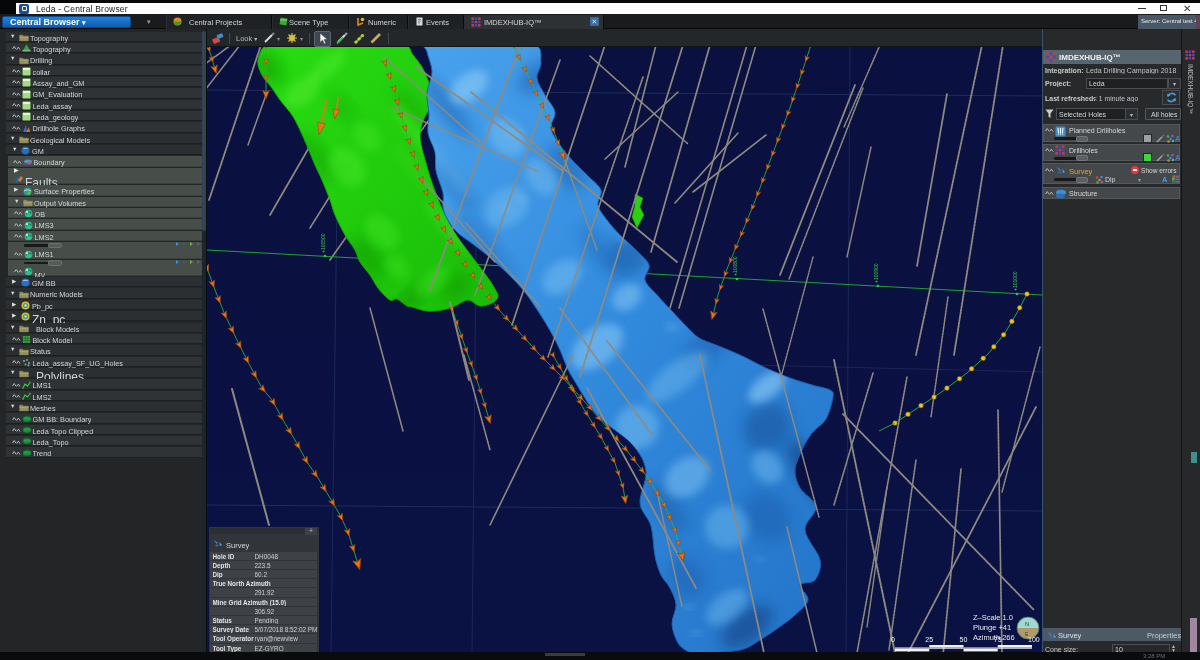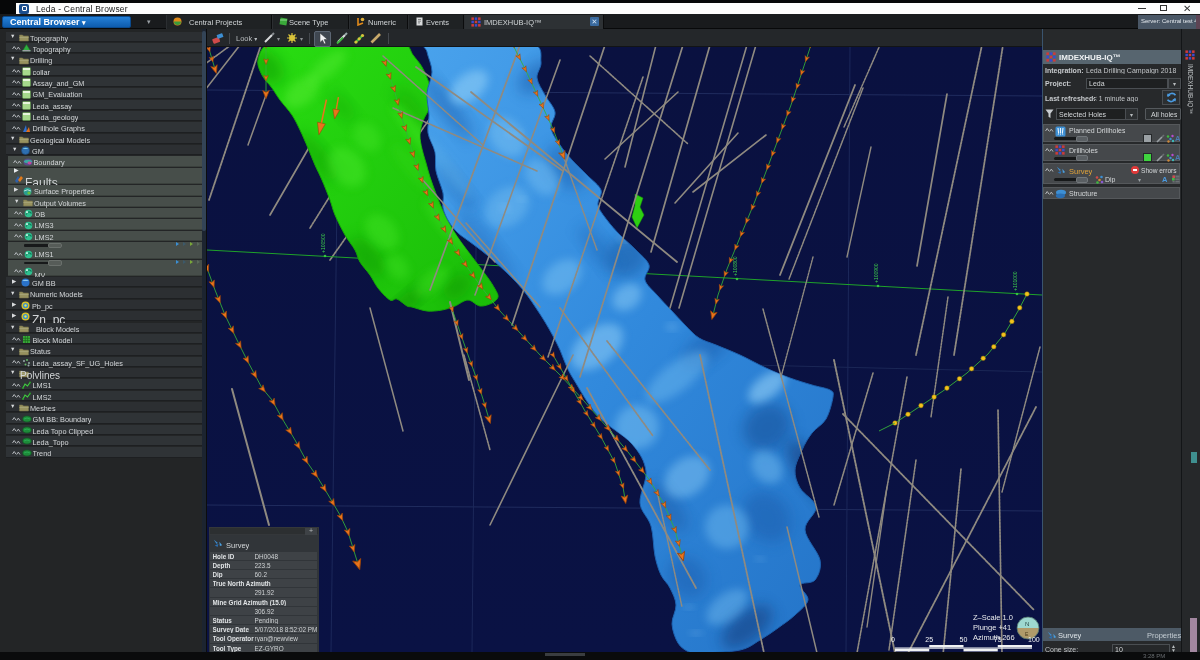--- a/index.html
+++ b/index.html
@@ -428,21 +428,21 @@
     </div>
     <div class="abs tt" style="left:32.5px;top:358.6px;font-size:7.3px;color:#d2d5d7">Leda_assay_SF_UG_Holes</div>
     <div class="abs" style="left:6px;top:367.9px;width:196px;height:10.4px;background:#2c2f32;border-bottom:1px solid #1d1f21"></div>
     <div class="abs" style="left:10px;top:370.1px;font-size:5.5px;color:#d8dadc;line-height:5px">▼</div>
     <div class="abs" style="left:19px;top:369.2px">
       <svg width="10" height="9" viewBox="0 0 10 9" style="">
         <path d="M0.5,2 L3.5,2 L4.5,3 L9.5,3 L9.5,8 L0.5,8 Z" fill="#97925f" stroke="#75714a" stroke-width="0.6"></path>
         <rect x="0.5" y="4" width="9" height="1" fill="#a5a275"></rect>
       </svg>
     </div>
-    <div class="abs tt" style="left:20px;top:369.9px;font-size:10px;color:#d2d5d7">Polylines</div>
+    <div class="abs tt" style="left:36px;top:369.9px;font-size:12px;color:#d2d5d7">Polylines</div>
     <div class="abs" style="left:6px;top:379.3px;width:196px;height:10.4px;background:#2f3336;border-bottom:1px solid #1d1f21"></div>
     <div class="abs" style="left:12px;top:381.8px">
       <svg width="9" height="7" viewBox="0 0 9 7" style="">
         <path d="M0.5,4 L2.2,1.5 L3.9,4" fill="none" stroke="#b2b6ba" stroke-width="1"></path>
         <path d="M4.6,4.6 L6.3,2.1 L8,4.6" fill="none" stroke="#b2b6ba" stroke-width="1"></path>
       </svg>
     </div>
     <div class="abs" style="left:21.5px;top:380.6px">
       <svg width="9" height="9" viewBox="0 0 9 9" style="">
         <path d="M1,7 L3,3 L5.5,5 L8,1.5" stroke="#3fd03f" stroke-width="1.1" fill="none"></path>

